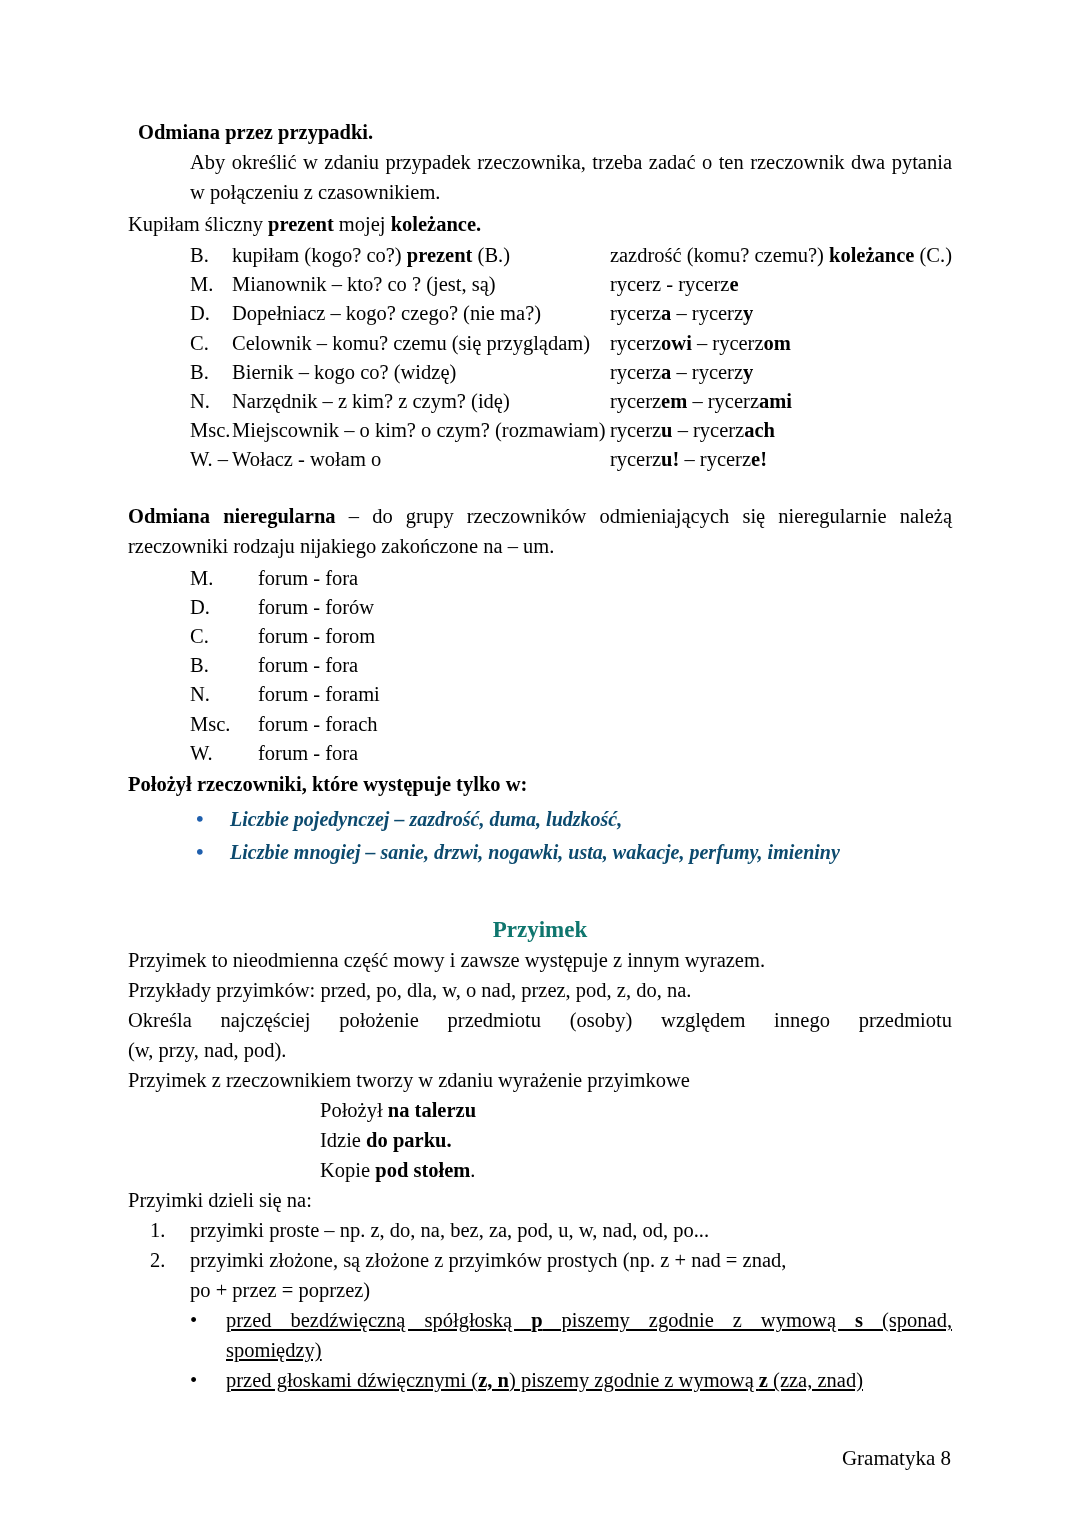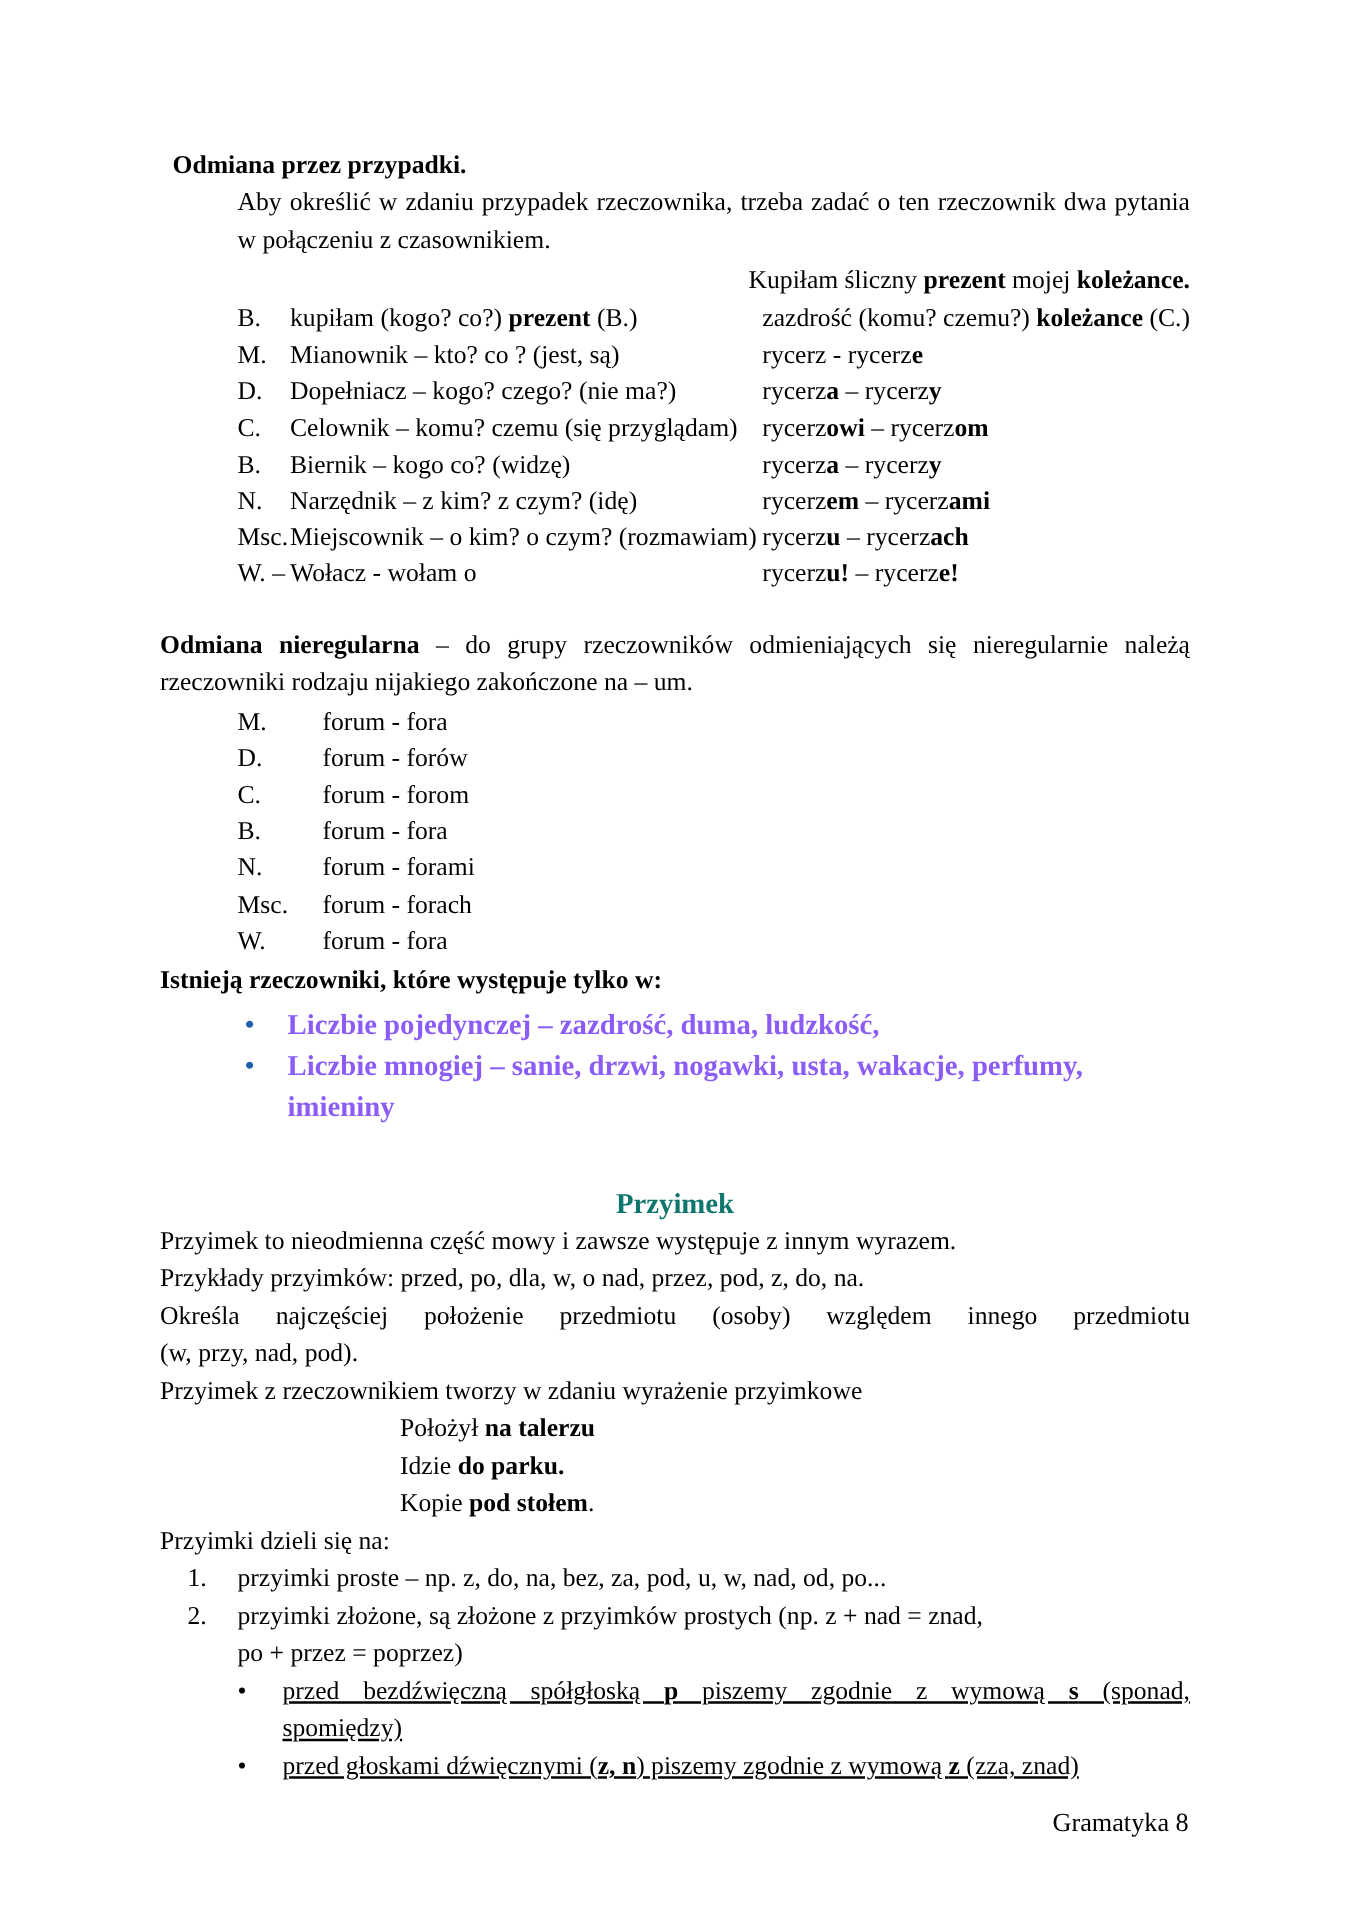--- a/index.html
+++ b/index.html
@@ -31,21 +31,21 @@
   .para {
     font-size: 20.5px;
     line-height: 30px;
     text-align: justify;
     margin-left: 62px;
     margin-right: 0px;
   }
   .center-ex {
     font-size: 20.5px;
     line-height: 30px;
-    text-align: right;
+    text-align: left;
     margin-top: 2px;
   }
   table.cases {
     border-collapse: collapse;
     margin-left: 62px;
     margin-top: 2px;
   }
   table.cases td {
     font-size: 20.5px;
     line-height: 29.2px;
@@ -80,26 +80,27 @@
     font-size: 20.5px;
     line-height: 29px;
     margin-top: 2px;
   }
   ul.bullets {
     list-style: none;
     margin: 4px 0 0 0;
     padding: 0;
   }
   ul.bullets li {
-    color: #8b5cf6;
+    color: #0c4a6e;
     font-weight: bold;
-    font-size: 23px;
+    font-size: 20px;
     line-height: 33px;
     padding-left: 102px;
     position: relative;
+    font-style: italic;
   }
   ul.bullets li::before {
     content: "\2022";
     position: absolute;
     left: 68px;
     color: #1F5FAD;
     font-size: 21px;
   }
   .title-red {
     color: #0f766e;
@@ -253,21 +254,21 @@
       <td class="forum-label">Msc.</td>
       <td>forum - forach</td>
     </tr>
     <tr>
       <td class="forum-label">W.</td>
       <td>forum - fora</td>
     </tr>
   </tbody>
     </table>
 
-  <div class="bold-line">Istnieją rzeczowniki, które występuje tylko w:</div>
+  <div class="bold-line">Położył rzeczowniki, które występuje tylko w:</div>
 
   <ul class="bullets">
     <li>Liczbie pojedynczej – zazdrość, duma, ludzkość,</li>
     <li>Liczbie mnogiej – sanie, drzwi, nogawki, usta, wakacje, perfumy, imieniny</li>
   </ul>
 
   <div class="title-red">Przyimek</div>
 
   <div class="body-line">Przyimek to nieodmienna część mowy i zawsze występuje z innym wyrazem.</div>
   <div class="body-line">Przykłady przyimków: przed, po, dla, w, o nad, przez, pod, z, do, na.</div>

